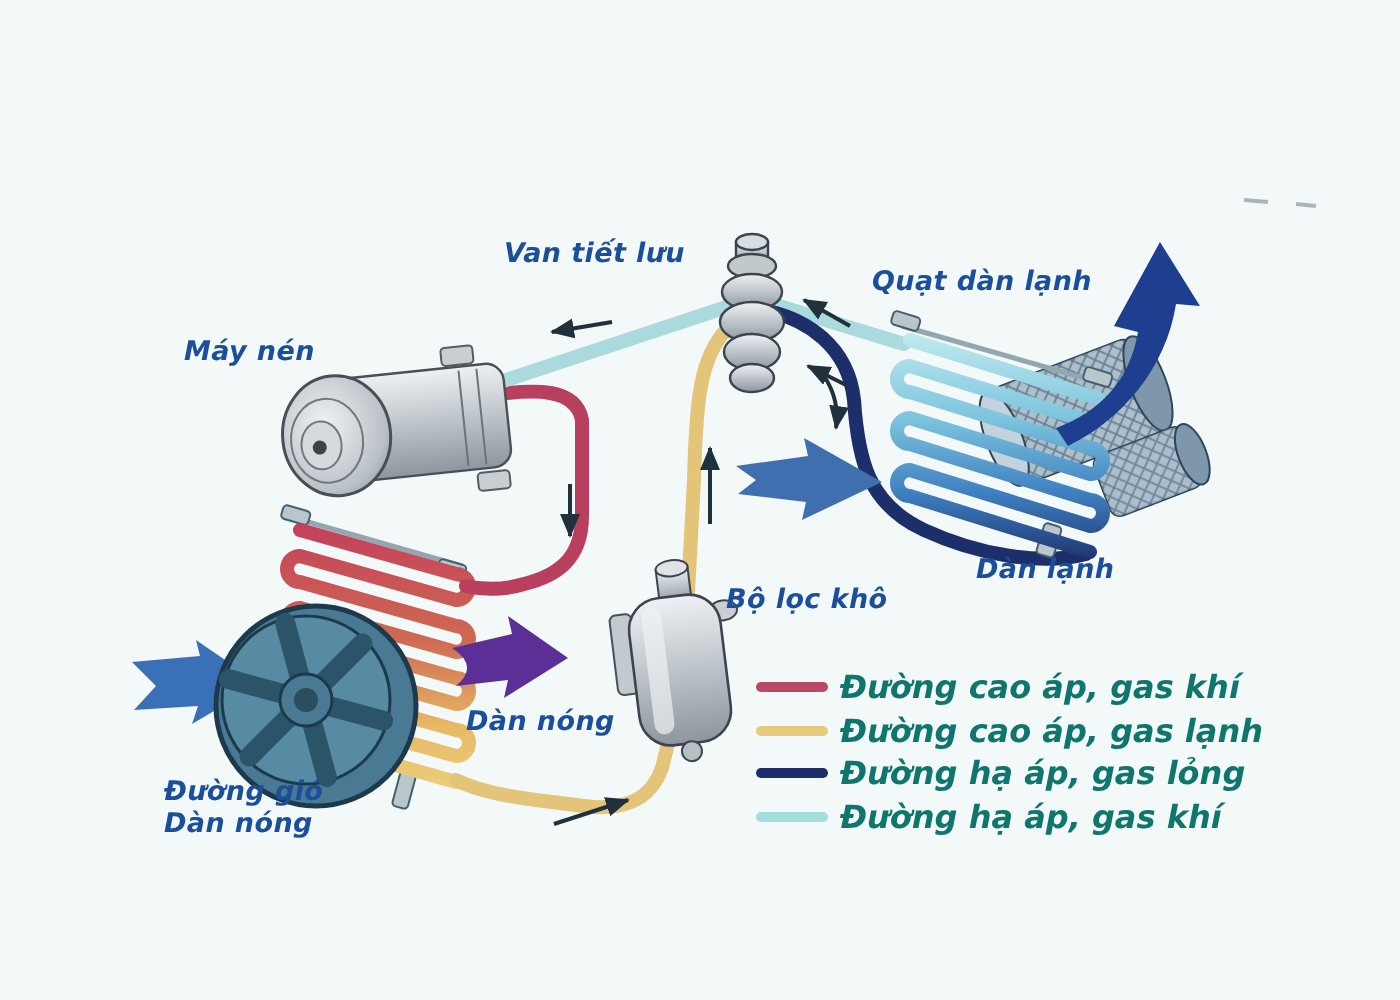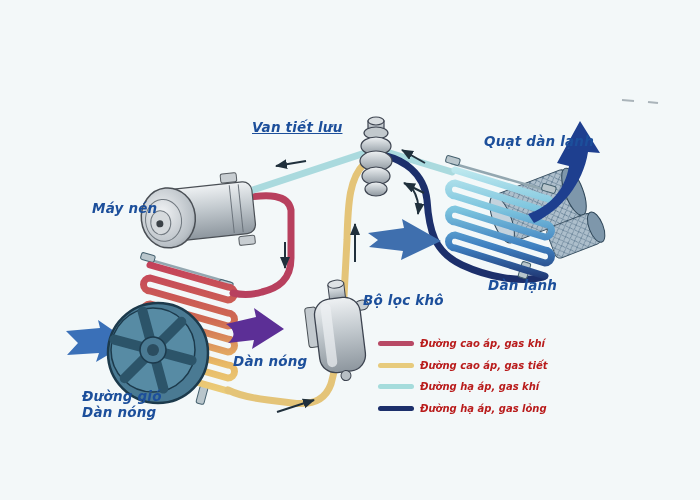--- a/index.html
+++ b/index.html
@@ -11,22 +11,22 @@
   #diagram-svg{position:absolute;left:0;top:0;}
   .lbl{
     position:absolute;white-space:nowrap;
     font-size:13.5px;font-weight:bold;font-style:italic;
     color:#1c4f9b;letter-spacing:.2px;line-height:16px;
   }
   #legend{position:absolute;left:378px;top:333px;}
   .legend-row{display:flex;align-items:center;height:21.5px;}
   .legend-swatch{width:36px;height:5px;border-radius:3px;flex:0 0 auto;}
   .legend-label{
-    margin-left:6px;font-size:10px;font-weight:bold;font-style:italic;
-    color:#b91c1c;white-space:nowrap;
+    margin-left:6px;font-size:16px;font-weight:bold;font-style:italic;
+    color:#0f766e;white-space:nowrap;
   }
 </style>
 </head>
 <body>
 
 <div id="stage" style="background: rgb(243, 248, 249);">
 
   <svg id="diagram-svg" width="700" height="500" viewBox="0 0 700 500">
     <defs>
       <linearGradient id="condGrad" x1="0" y1="255" x2="0" y2="400" gradientUnits="userSpaceOnUse">
@@ -166,43 +166,43 @@
       <path d="M425,163 L402,150"></path>
       <path d="M424,193 L404,183"></path>
       <path d="M412,188 Q420,200 418,214"></path>
       <path d="M285,242 L285,268"></path>
       <path d="M355,262 L355,224"></path>
       <path d="M277,412 L314,400"></path>
     </g>
   </svg>
 
   <div style="color: rgb(28, 79, 155);">
-    <div class="lbl" style="left:252px;top:119px;text-decoration:underline;">Van tiết lưu</div>
-    <div class="lbl" style="left:436px;top:133px;margin-left:48px;">Quạt dàn lạnh</div>
-    <div class="lbl" style="left:92px;top:168px;margin-top:32px;">Máy nén</div>
+    <div class="lbl" style="left:252px;top:119px;">Van tiết lưu</div>
+    <div class="lbl" style="left:436px;top:133px;">Quạt dàn lạnh</div>
+    <div class="lbl" style="left:92px;top:168px;">Máy nén</div>
     <div class="lbl" style="left:488px;top:277px;font-style:italic;">Dàn lạnh</div>
     <div class="lbl" style="left:363px;top:292px;">Bộ lọc khô</div>
     <div class="lbl" style="left:233px;top:353px;">Dàn nóng</div>
     <div class="lbl" style="left:82px;top:388px;">
       <div>Đường gió</div>
       <div>Dàn nóng</div>
     </div>
   </div>
 
   <div id="legend">
     <div class="legend-row">
       <span class="legend-swatch" style="background: rgb(184, 74, 102);"></span>
       <span class="legend-label">Đường cao áp, gas khí</span>
     </div>
     <div class="legend-row">
       <span class="legend-swatch" style="background: rgb(231, 203, 125);"></span>
-      <span class="legend-label">Đường cao áp, gas tiết</span>
+      <span class="legend-label">Đường cao áp, gas lạnh</span>
+    </div>
+    <div class="legend-row">
+      <span class="legend-swatch" style="background: rgb(28, 47, 107);"></span>
+      <span class="legend-label">Đường hạ áp, gas lỏng</span>
     </div>
     <div class="legend-row">
       <span class="legend-swatch" style="background: rgb(165, 220, 220);"></span>
       <span class="legend-label">Đường hạ áp, gas khí</span>
     </div>
-    <div class="legend-row">
-      <span class="legend-swatch" style="background: rgb(28, 47, 107);"></span>
-      <span class="legend-label">Đường hạ áp, gas lỏng</span>
-    </div>
   </div>
 </div>
 
 </body></html>

